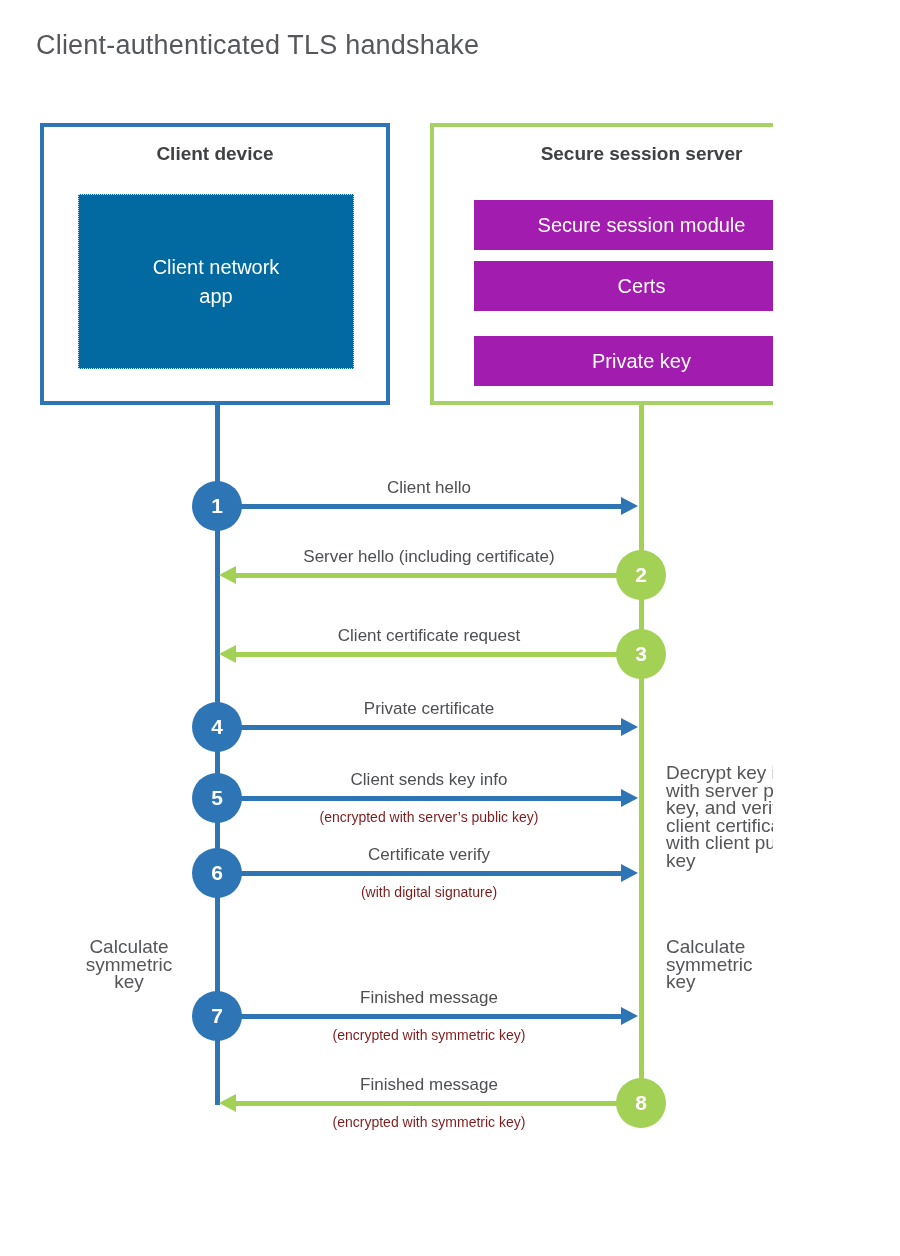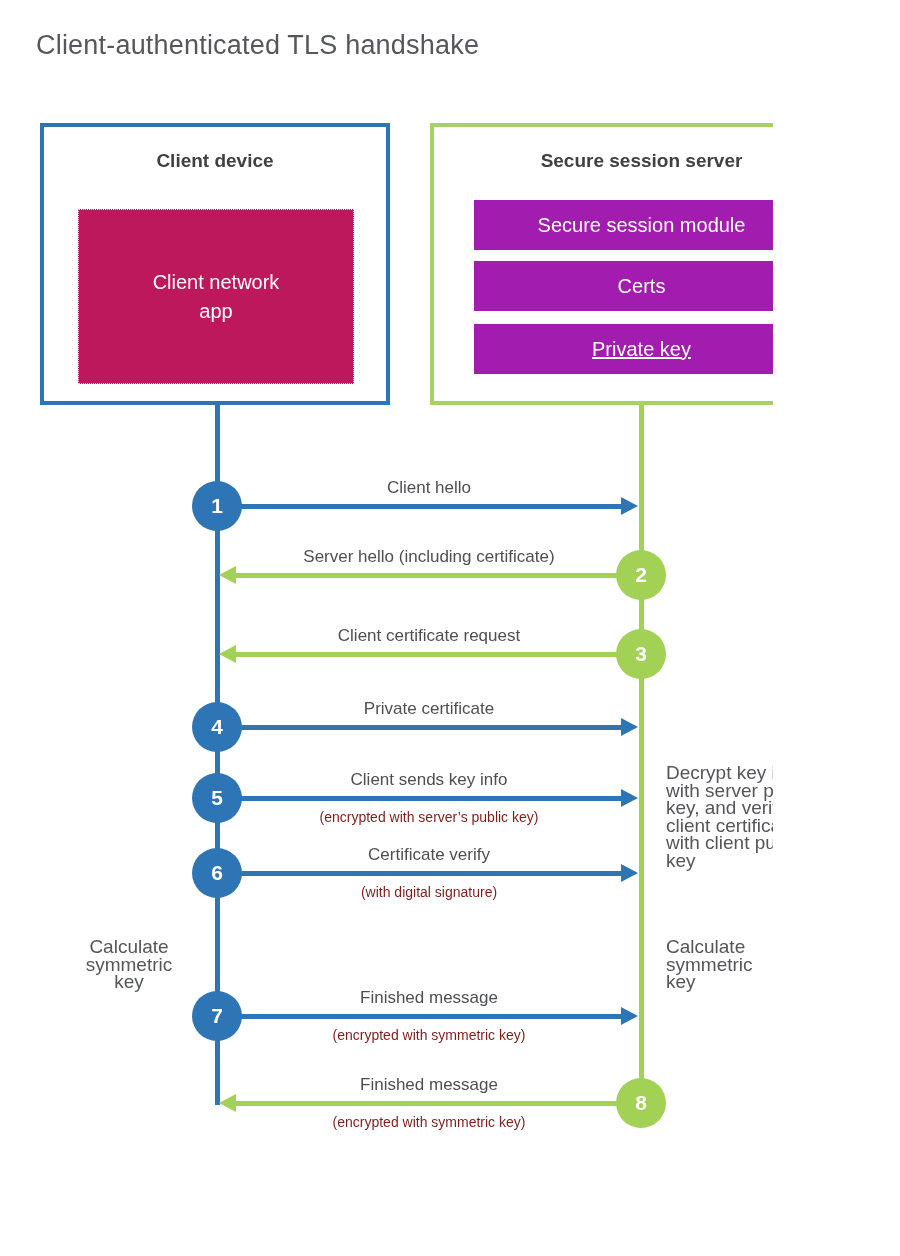--- a/index.html
+++ b/index.html
@@ -8,33 +8,33 @@
     font-family:"Liberation Sans", sans-serif;
   }
   .title{
     position:absolute;left:36px;top:30px;font-size:27px;font-weight:300;
     color:#55575c;letter-spacing:0.2px;
   }
   
   .actor-box{position:absolute;top:123px;height:282px;box-sizing:border-box;background:#fff;}
   .client-box{left:40px;width:350px;border:4px solid #2e75b6;}
   .server-box{left:430px;width:423px;border:4px solid #a5d165;}
-  .actor-title{margin-top:23px;text-align:center;font-weight:bold;font-size:19px;color:#3f4143;}
+  .actor-title{margin-top:16px;text-align:center;font-weight:bold;font-size:19px;color:#3f4143;}
   .client-app{
-    position:absolute;left:78px;top:209px;width:276px;height:175px;box-sizing:border-box;
-    background:#be185d;border:1px dotted #cfe3f4;
+    position:absolute;left:78px;top:194px;width:276px;height:175px;box-sizing:border-box;
+    background:#0369a1;border:1px dotted #cfe3f4;
     display:flex;align-items:center;justify-content:center;text-align:center;
     color:#ffffff;font-size:20px;line-height:1.45;white-space:pre-line;
   }
   .server-bar{
     position:absolute;left:474px;width:335px;height:50px;background:#a21caf;
     display:flex;align-items:center;justify-content:center;
     color:#fdfefb;font-size:20px;
   }
-  .bar1{top:200px;} .bar2{top:261px;} .bar3{top:324px;text-decoration:underline;}
+  .bar1{top:200px;} .bar2{top:261px;} .bar3{top:336px;}
   
   .lifeline{position:absolute;width:5px;z-index:0;}
   .blue-lifeline{left:215px;top:405px;height:700px;background:#2e75b6;}
   .green-lifeline{left:639px;top:405px;height:706px;background:#a3d156;}
   
   .circle{
     position:absolute;width:50px;height:50px;border-radius:50%;z-index:3;
     display:flex;align-items:center;justify-content:center;
     color:#ffffff;font-weight:bold;font-size:21px;
   }

